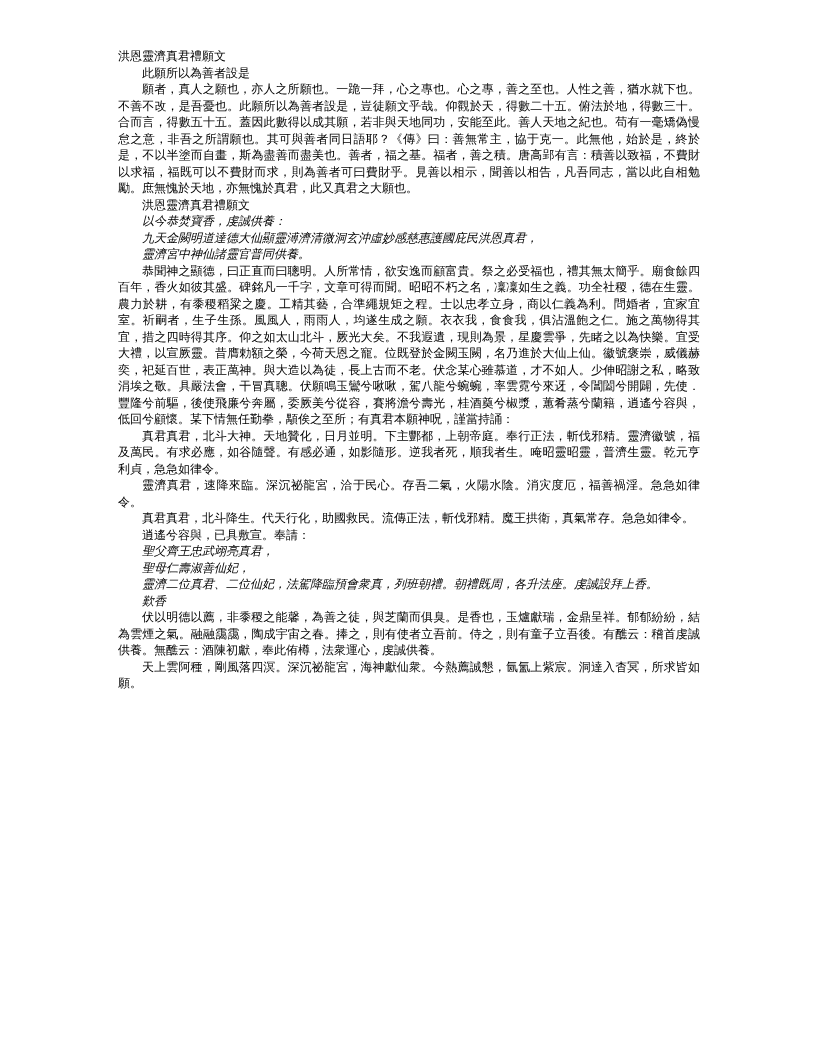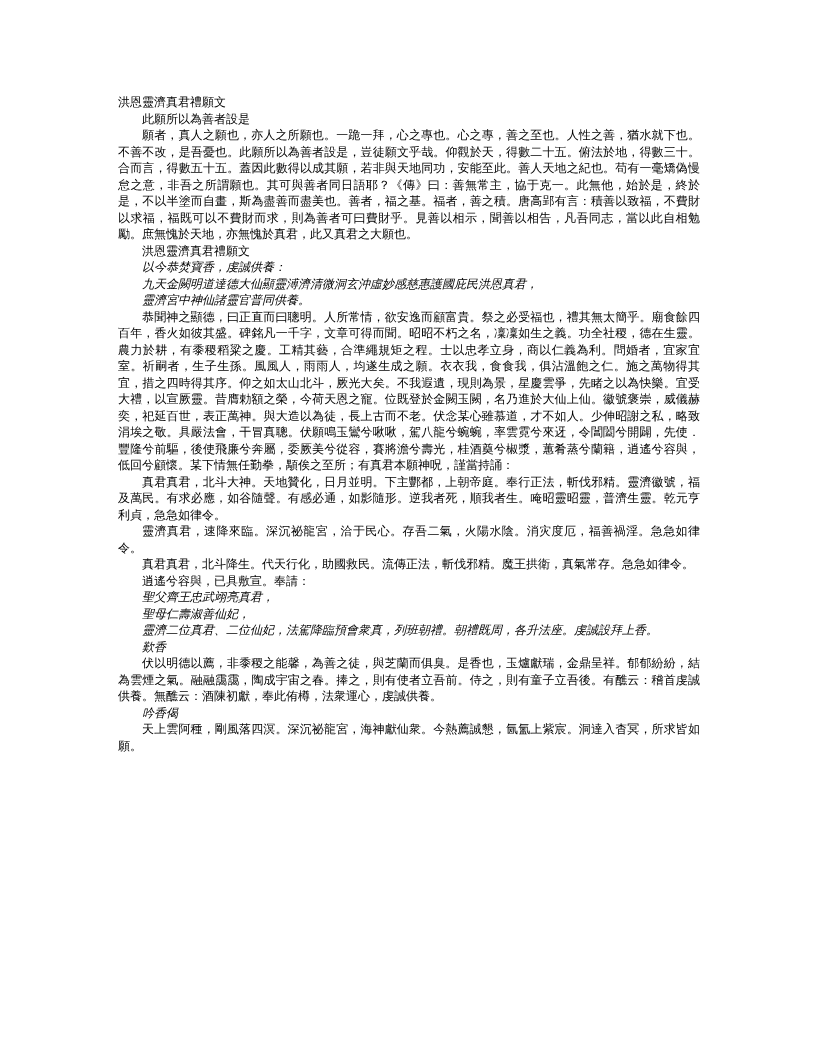--- a/index.html
+++ b/index.html
@@ -12,21 +12,21 @@
     height: 1056px;
     font-family: "DejaVu Serif", "Liberation Serif", serif;
     color: #000000;
     overflow: hidden;
   }
   .page {
     position: relative;
     width: 812px;
     height: 1056px;
     box-sizing: border-box;
-    padding: 94px 116px 0 118px;
+    padding: 48px 116px 0 118px;
     background: #ffffff;
   }
   .doc-body {
     width: 582px;
     font-size: 12px;
     line-height: 16.5px;
     text-align: justify;
     text-justify: inter-character;
     letter-spacing: 0;
     word-break: break-all;
@@ -62,17 +62,16 @@
     <p class="ln indent">恭聞神之顯德，曰正直而曰聰明。人所常情，欲安逸而顧富貴。祭之必受福也，禮其無太簡乎。廟食餘四百年，香火如彼其盛。碑銘凡一千字，文章可得而聞。昭昭不朽之名，凜凜如生之義。功全社稷，德在生靈。農力於耕，有黍稷稻粱之慶。工精其藝，合準繩規矩之程。士以忠孝立身，商以仁義為利。問婚者，宜家宜室。祈嗣者，生子生孫。風風人，雨雨人，均遂生成之願。衣衣我，食食我，俱沾溫飽之仁。施之萬物得其宜，措之四時得其序。仰之如太山北斗，厥光大矣。不我遐遺，現則為景，星慶雲爭，先睹之以為快樂。宜受大禮，以宣厥靈。昔膺勅額之榮，今荷天恩之寵。位既登於金闕玉闕，名乃進於大仙上仙。徽號褒崇，威儀赫奕，祀延百世，表正萬神。與大造以為徒，長上古而不老。伏念某心雖慕道，才不如人。少伸昭謝之私，略致涓埃之敬。具嚴法會，干冒真聰。伏願鳴玉鸞兮啾啾，駕八龍兮蜿蜿，率雲霓兮來迓，令閶闔兮開闢，先使．豐隆兮前驅，後使飛廉兮奔屬，委厥美兮從容，賽將澹兮壽光，桂酒奠兮椒漿，蕙肴蒸兮蘭籍，逍遙兮容與，低回兮顧懷。某下情無任勤拳，顒俟之至所；有真君本願神呪，謹當持誦：</p>
     <p class="ln indent">真君真君，北斗大神。天地贊化，日月並明。下主酆都，上朝帝庭。奉行正法，斬伐邪精。靈濟徽號，福及萬民。有求必應，如谷隨聲。有感必通，如影隨形。逆我者死，順我者生。唵昭靈昭靈，普濟生靈。乾元亨利貞，急急如律令。</p>
     <p class="ln indent">靈濟真君，速降來臨。深沉祕龍宮，洽于民心。存吾二氣，火陽水陰。消灾度厄，福善禍淫。急急如律令。</p>
     <p class="ln indent">真君真君，北斗降生。代天行化，助國救民。流傳正法，斬伐邪精。魔王拱衛，真氣常存。急急如律令。</p>
     <p class="ln indent">逍遙兮容與，已具敷宣。奉請：</p>
     <p class="ln pad">聖父齊王忠武翊亮真君，</p>
     <p class="ln pad">聖母仁壽淑善仙妃，</p>
     <p class="ln pad">靈濟二位真君、二位仙妃，法駕降臨預會衆真，列班朝禮。朝禮既周，各升法座。虔誠設拜上香。</p>
     <p class="ln pad">歎香</p>
     <p class="ln indent">伏以明德以薦，非黍稷之能馨，為善之徒，與芝蘭而俱臭。是香也，玉爐獻瑞，金鼎呈祥。郁郁紛紛，結為雲煙之氣。融融靄靄，陶成宇宙之春。捧之，則有使者立吾前。侍之，則有童子立吾後。有醮云：稽首虔誠供養。無醮云：酒陳初獻，奉此侑樽，法衆運心，虔誠供養。</p>
-    <p class="ln pad">吟香偈</p>
     <p class="ln indent">天上雲阿種，剛風落四溟。深沉祕龍宮，海神獻仙衆。今熱薦誠懇，氤氳上紫宸。洞達入杳冥，所求皆如願。</p>
 
   </div>
 </div>
 
 </body></html>

